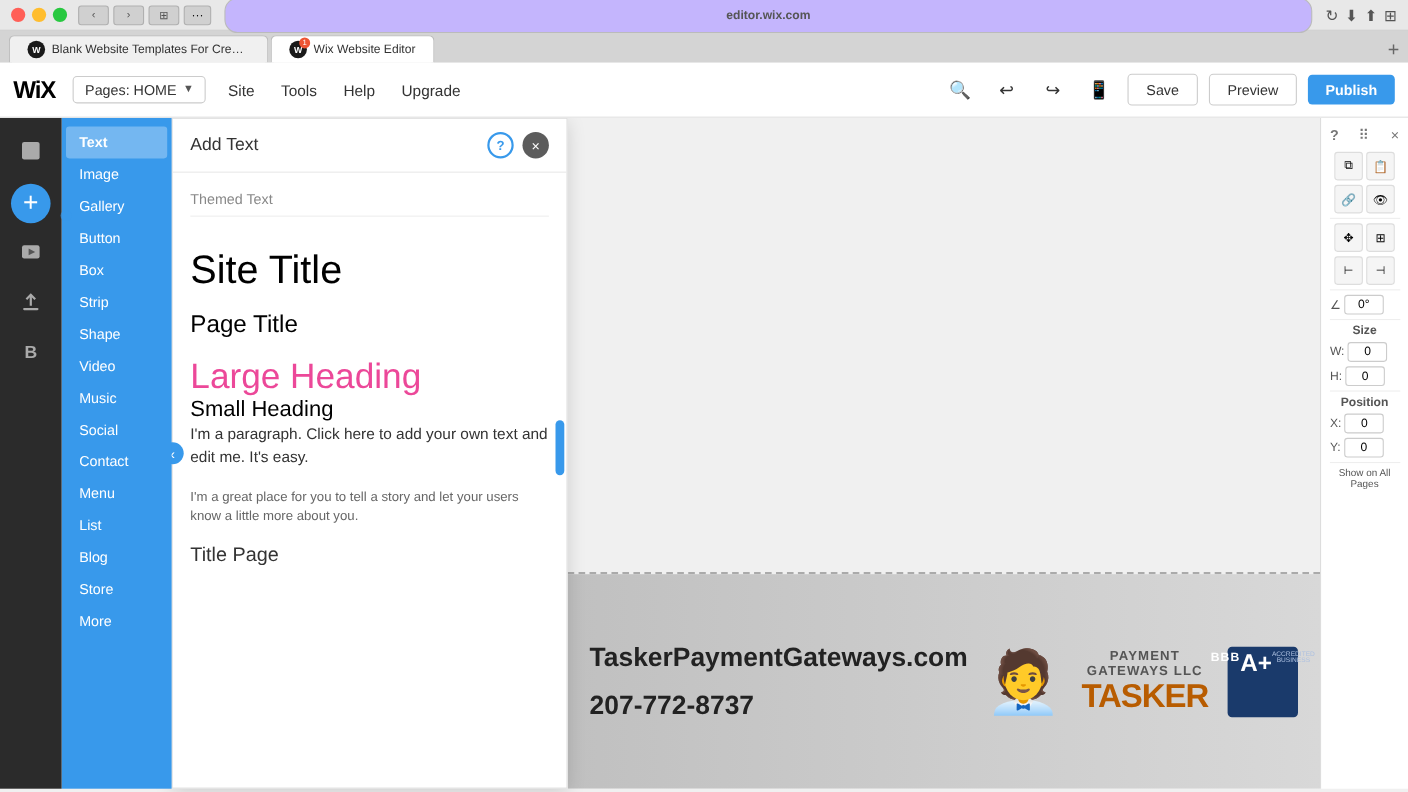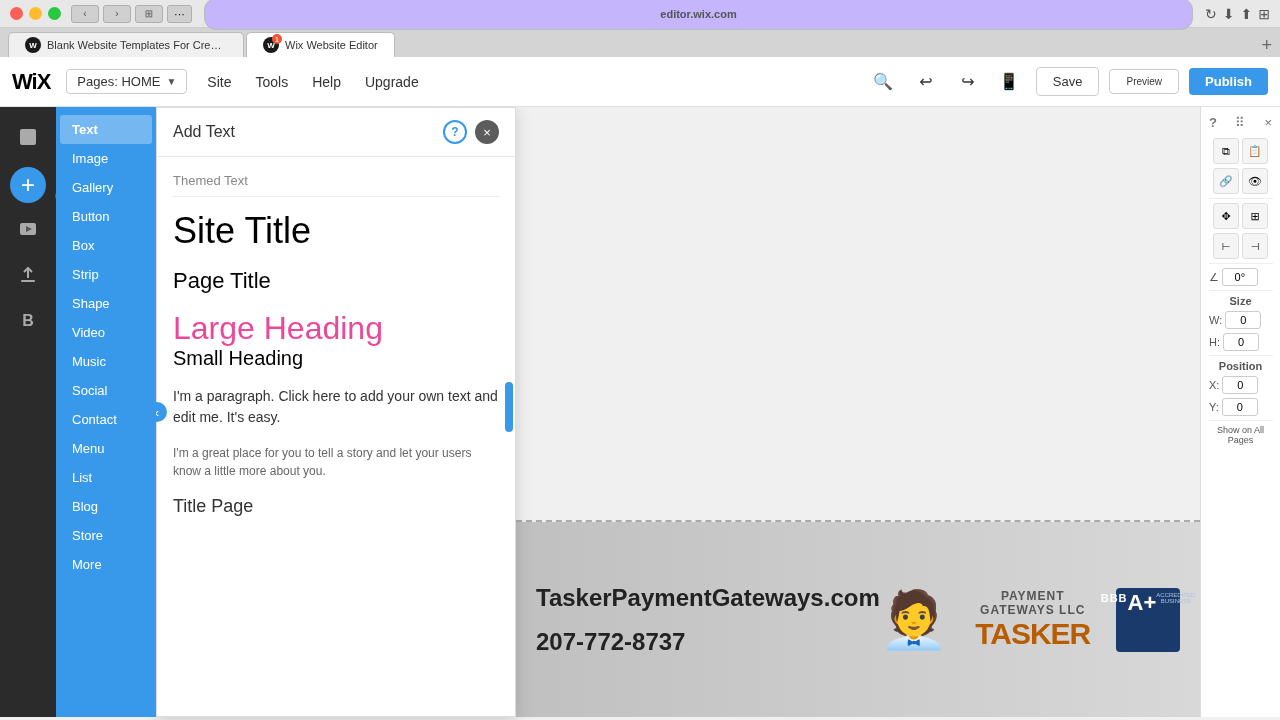--- a/index.html
+++ b/index.html
@@ -29,21 +29,21 @@
     
     .editor-header { background: #fff; height: 50px; display: flex; align-items: center; padding: 0 12px; border-bottom: 1px solid #e0e0e0; position: relative; z-index: 100; }
     .wix-logo { font-weight: 900; font-size: 22px; color: #000; letter-spacing: -1px; margin-right: 16px; font-family: 'Arial Black', sans-serif; }
     .pages-selector { display: flex; align-items: center; gap: 6px; background: #fff; border: 1px solid #ccc; border-radius: 4px; padding: 4px 10px; font-size: 13px; color: #333; cursor: pointer; margin-right: 20px; }
     .pages-arrow { font-size: 10px; color: #555; }
     .header-nav { display: flex; gap: 24px; flex: 1; }
     .header-nav-item { font-size: 14px; color: #333; cursor: pointer; padding: 4px 0; }
     .header-actions { display: flex; align-items: center; gap: 10px; }
     .header-icon-btn { width: 32px; height: 32px; display: flex; align-items: center; justify-content: center; cursor: pointer; border-radius: 50%; color: #333; font-size: 16px; }
     .btn-save { background: #fff; border: 1px solid #ccc; border-radius: 4px; padding: 6px 16px; font-size: 13px; color: #333; cursor: pointer; }
-    .btn-preview { background: #fff; border: 1px solid #ccc; border-radius: 4px; padding: 6px 16px; font-size: 10px; color: #333; cursor: pointer; }
+    .btn-preview { background: #fff; border: 1px solid #ccc; border-radius: 4px; padding: 6px 16px; font-size: 13px; color: #333; cursor: pointer; }
     .btn-publish { background: #3899eb; border: none; border-radius: 4px; padding: 6px 16px; font-size: 13px; color: #fff; cursor: pointer; font-weight: 600; }
 
     
     .editor-body { display: flex; height: calc(720px - 28px - 32px - 50px); position: relative; }
 
     
     .left-sidebar { width: 56px; background: #2b2b2b; display: flex; flex-direction: column; align-items: center; padding: 8px 0; gap: 2px; z-index: 50; }
     .sidebar-icon-btn { width: 44px; height: 44px; display: flex; flex-direction: column; align-items: center; justify-content: center; border-radius: 6px; cursor: pointer; color: #aaa; font-size: 18px; position: relative; }
     .sidebar-icon-btn.add-btn { background: #3899eb; color: #fff; border-radius: 50%; width: 36px; height: 36px; font-size: 22px; margin: 4px 0; }
 
@@ -54,26 +54,26 @@
 
     
     .add-text-panel { width: 360px; background: #fff; border: 1px solid #ddd; box-shadow: 0 4px 16px rgba(0,0,0,0.15); display: flex; flex-direction: column; z-index: 30; position: relative; }
     .add-text-header { display: flex; align-items: center; justify-content: space-between; padding: 12px 16px; border-bottom: 1px solid #e8e8e8; }
     .add-text-title { font-size: 16px; font-weight: 500; color: #333; }
     .add-text-header-icons { display: flex; gap: 8px; align-items: center; }
     .help-btn { width: 24px; height: 24px; border-radius: 50%; border: 2px solid #3899eb; display: flex; align-items: center; justify-content: center; color: #3899eb; font-size: 12px; font-weight: bold; cursor: pointer; }
     .close-btn { width: 24px; height: 24px; background: #5c5c5c; border-radius: 50%; display: flex; align-items: center; justify-content: center; color: #fff; font-size: 13px; cursor: pointer; }
 
     .add-text-body { padding: 16px; overflow-y: auto; flex: 1; }
-    .section-label { font-size: 13px; color: #888; margin-bottom: 12px; border-bottom: 1px solid #eee; padding-bottom: 8px; }
+    .section-label { font-size: 13px; color: #888; margin-bottom: 26px; border-bottom: 1px solid #eee; padding-bottom: 8px; }
 
     .text-item-site-title { font-size: 36px; color: #000; margin-bottom: 16px; cursor: pointer; display: block; line-height: 1.2; }
     .text-item-page-title { font-size: 22px; color: #000; margin-bottom: 16px; cursor: pointer; display: block; }
     .text-item-large-heading { font-size: 32px; color: #ec4899; cursor: pointer; display: block; }
-    .text-item-small-heading { font-size: 20px; color: #000; margin-bottom: 16px; cursor: pointer; display: block; }
+    .text-item-small-heading { font-size: 20px; color: #000; margin-bottom: 0; cursor: pointer; display: block; }
     .text-item-paragraph { font-size: 14px; color: #333; margin-bottom: 16px; cursor: pointer; display: block; line-height: 1.5; }
 
     
     .canvas-area { flex: 1; background: #f0f0f0; position: relative; overflow: hidden; }
 
     
     .right-panel { width: 80px; background: #fff; border-left: 1px solid #e0e0e0; display: flex; flex-direction: column; align-items: center; padding: 8px 0; gap: 4px; }
 
     
     .cursor-dot { width: 10px; height: 10px; background: rgba(56,153,235,0.6); border-radius: 50%; position: absolute; z-index: 200; }
@@ -229,21 +229,21 @@
 
     <div style="position:absolute; right:2px; top:45%; width:8px; height:50px; background:#3899eb; border-radius:4px;"></div>
   </div>
 
   <div class="canvas-area" style="position:relative; flex:1; background:#f0f0f0;">
 
     <div style="position:absolute; top:24px; left:0; right:0; height:1px; border-top: 2px dashed #bbb;"></div>
 
     <div style="position:absolute; top:0; left:0; right:0; bottom:0; background:#f0f0f0;"></div>
 
-    <div style="position:absolute; bottom:0; left:0; right:0; height:195px; background:linear-gradient(to right, #c0c0c0, #d8d8d8); display:flex; align-items:center; padding:12px 20px; z-index:20;">
+    <div style="position:absolute; bottom:0; left:0; right:0; height:195px; background:linear-gradient(to right, #c0c0c0, #d8d8d8); display:flex; align-items:center; padding:12px 20px; gap:16px; z-index:20;">
       <div style="flex:1;">
         <div style="display:flex; align-items:baseline; gap:16px; flex-wrap:wrap;">
           <span style="font-size:24px; font-weight:900; color:#222; font-family:'Arial Black',sans-serif;">TaskerPaymentGateways.com</span>
           <span style="font-size:24px; font-weight:700; color:#222;">207-772-8737</span>
         </div>
       </div>
       <div style="display:flex; align-items:center; gap:12px;">
 
         <div style="font-size:56px; line-height:1;">🧑‍💼</div>
         <div style="text-align:center;">

